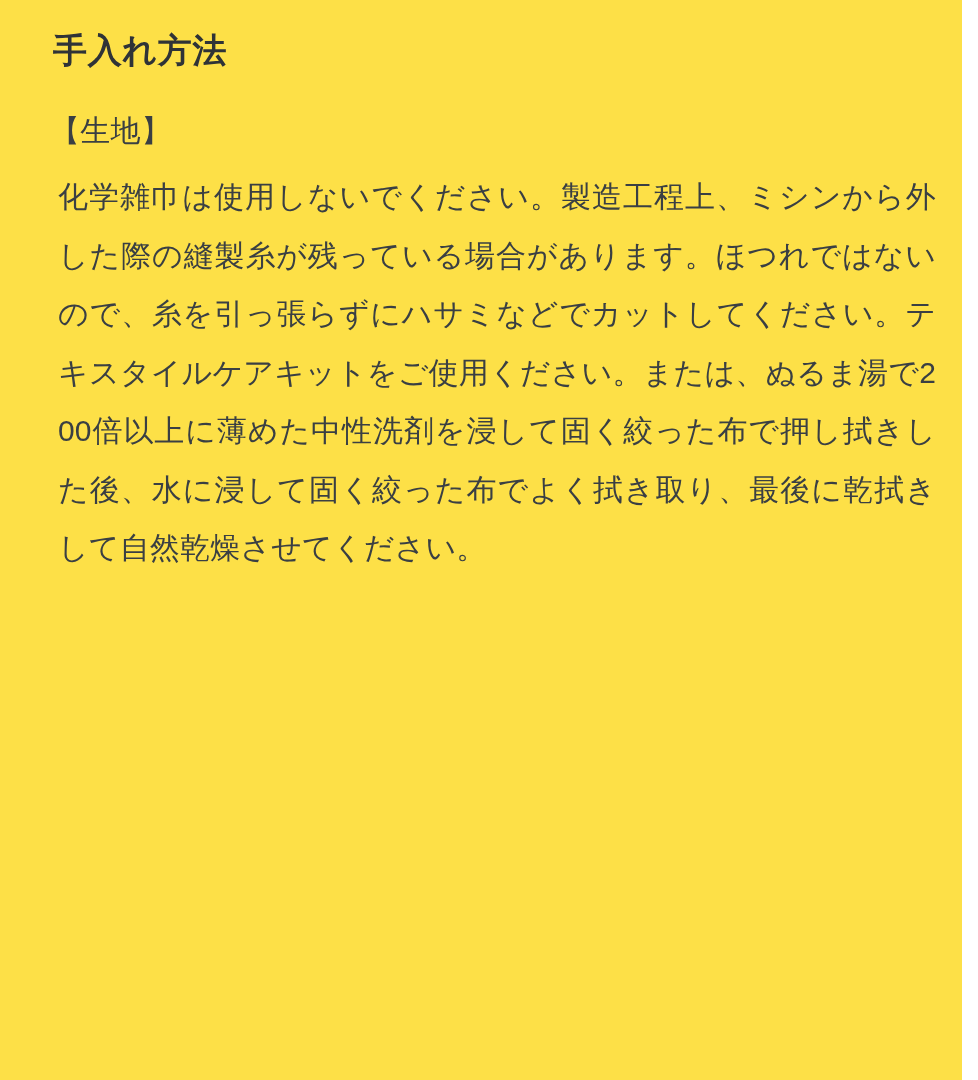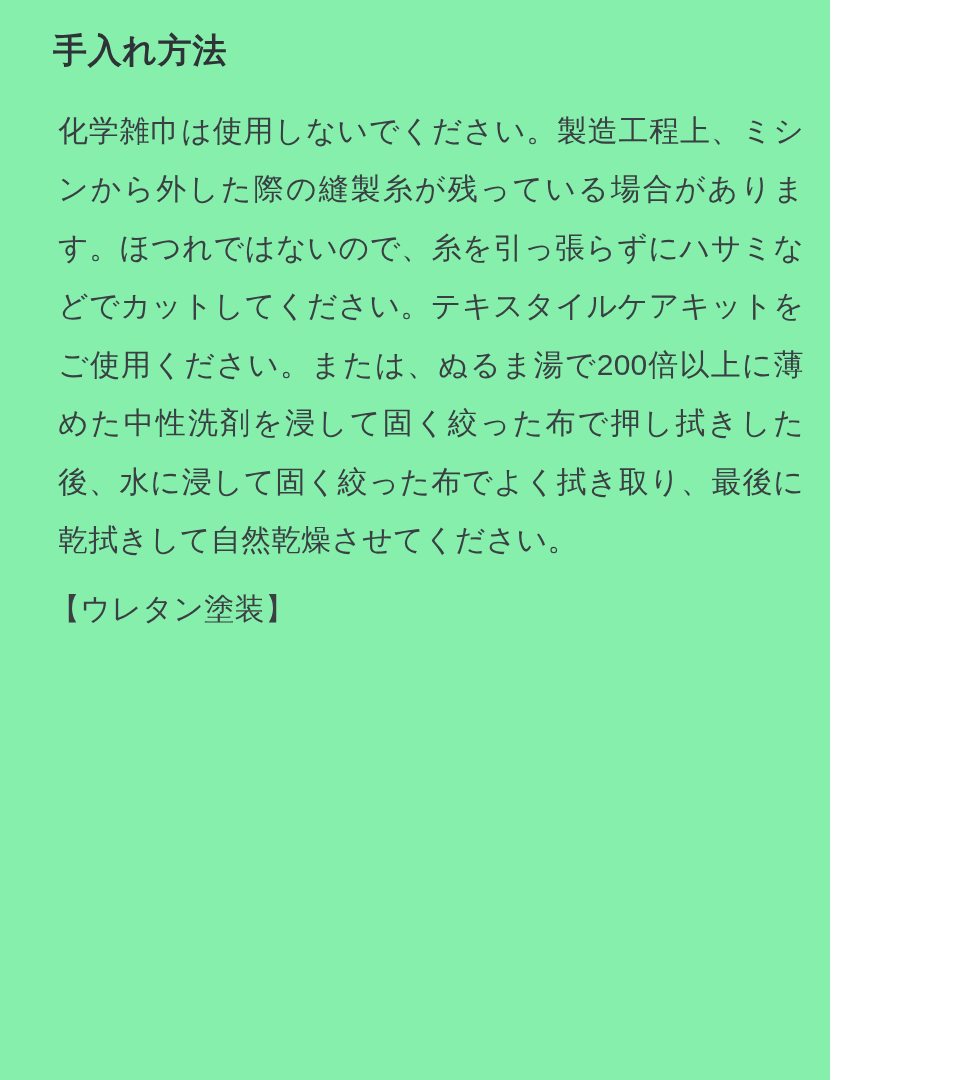--- a/index.html
+++ b/index.html
@@ -8,25 +8,25 @@
     background: #ffffff;
   }
   body {
     width: 978px;
     min-height: 1080px;
     font-family: "Liberation Sans", "DejaVu Sans", sans-serif;
     color: #333333;
     -webkit-font-smoothing: antialiased;
   }
   .page {
-    width: 830px;
+    width: 962px;
     min-height: 1080px;
     box-sizing: border-box;
     padding: 18px 18px 10px 50px;
-    background: #86efac;
+    background: #fde047;
   }
   .doc-title {
     font-size: 34px;
     font-weight: 700;
     line-height: 1.35;
     letter-spacing: 0.02em;
     color: #2f3337;
     margin: 10px 0 28px 3px;
   }
   .section {
@@ -56,20 +56,20 @@
   }
 </style>
 </head>
 <body>
 
 <div class="page">
 
   <h1 class="doc-title">手入れ方法</h1>
 
   <section class="section">
+    <p class="section-heading">【生地】</p>
     <p class="section-body">化学雑巾は使用しないでください。製造工程上、ミシンから外した際の縫製糸が残っている場合があります。ほつれではないので、糸を引っ張らずにハサミなどでカットしてください。テキスタイルケアキットをご使用ください。または、ぬるま湯で200倍以上に薄めた中性洗剤を浸して固く絞った布で押し拭きした後、水に浸して固く絞った布でよく拭き取り、最後に乾拭きして自然乾燥させてください。</p>
   </section>
 
   <section class="section">
-    <p class="section-heading">【ウレタン塗装】</p>
   </section>
 
 </div>
 
 </body></html>

